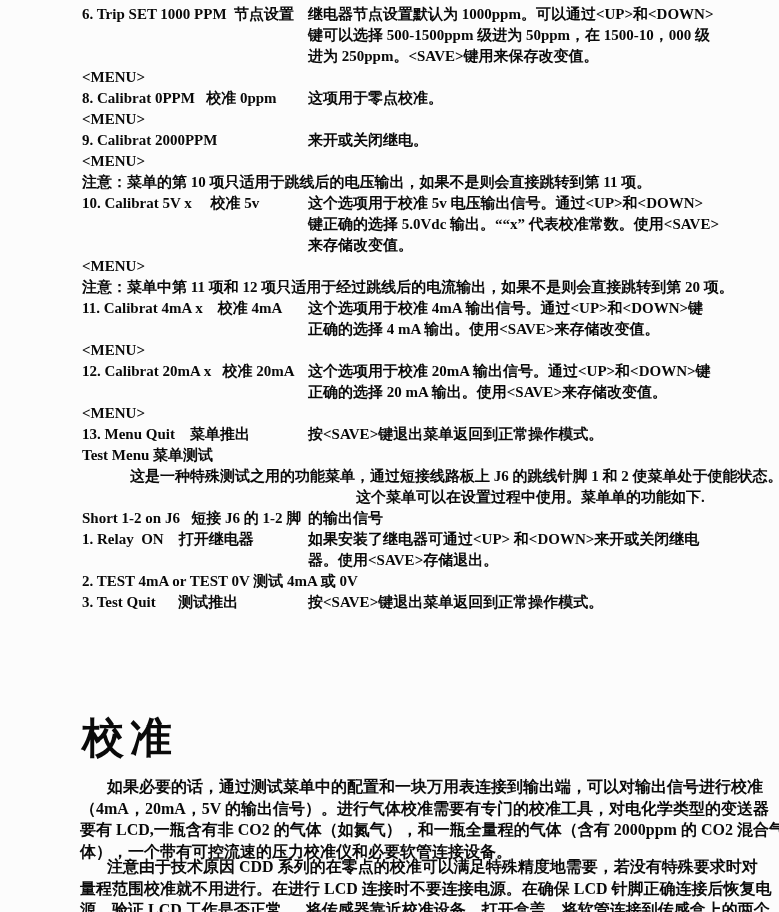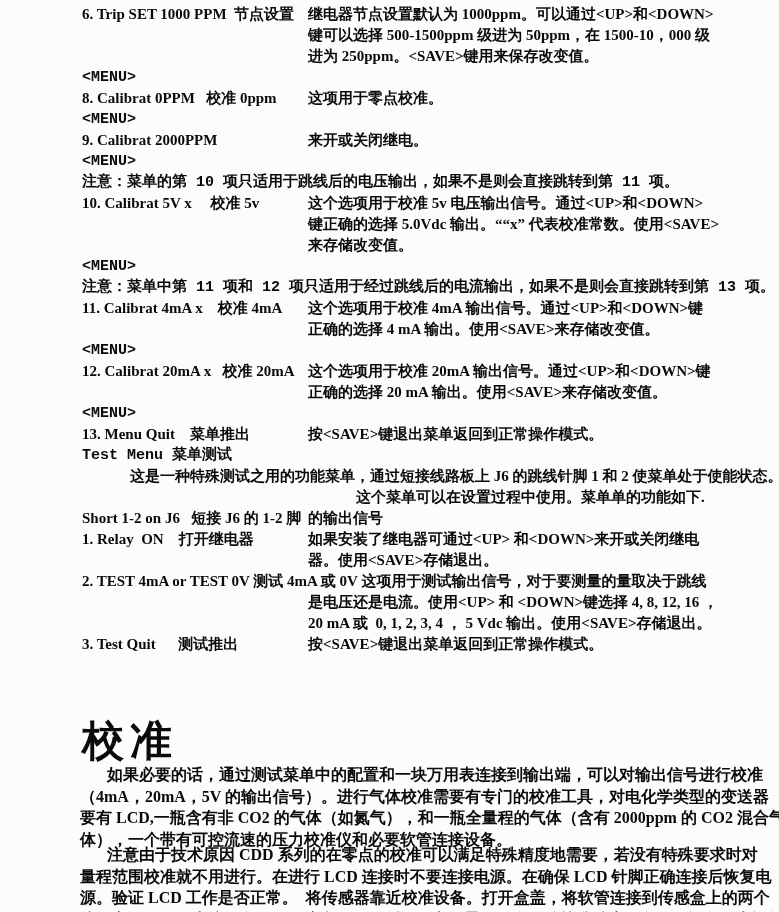--- a/index.html
+++ b/index.html
@@ -11,30 +11,30 @@
     -webkit-font-smoothing:antialiased;
   }
   #page{position:absolute;left:0;top:0;width:779px;height:912px;}
   #menu-block{
     position:absolute;left:82px;top:4px;width:640px;
     font-size:15px;line-height:21px;
   }
   .row{clear:left;}
   .row .label{float:left;min-width:226px;white-space:pre;}
   .row .desc{margin-left:226px;white-space:pre;}
-  .menu-line,.note-line,.subhead{clear:left;white-space:pre;font-family:Liberation Mono, monospace;}
+  .menu-line,.note-line,.subhead{clear:left;white-space:pre;}
   .hang{clear:left;white-space:pre;padding-left:226px;text-indent:-226px;margin-left:48px;}
   #calib-block{
     position:absolute;left:80px;top:718px;width:650px;
     font-size:16px;line-height:21.5px;
   }
   #calib-heading{
     font-size:42px;line-height:46px;font-weight:bold;
-    margin:0 0 0 2px;
-    font-family:Liberation Serif, serif;
+    margin:0 0 12px 2px;
+    font-family:Liberation Mono, monospace;
     letter-spacing:6px;
   }
   .calib-para{white-space:pre;text-indent:27px;margin:0;}
   .calib-para.second{margin-top:-6px;}
 </style>
 </head>
 <body>
 
 <div id="page">
   <div id="menu-block">
@@ -56,21 +56,21 @@
       </div>
       <div class="menu-line">&lt;MENU&gt;</div>
       <div class="note-line">注意：菜单的第 10 项只适用于跳线后的电压输出，如果不是则会直接跳转到第 11 项。</div>
       <div class="row">
         <span class="label">10. Calibrat 5V x     校准 5v</span>
         <div class="desc">这个选项用于校准 5v 电压输出信号。通过&lt;UP&gt;和&lt;DOWN&gt;
 键正确的选择 5.0Vdc 输出。““x” 代表校准常数。使用&lt;SAVE&gt;
 来存储改变值。</div>
       </div>
       <div class="menu-line">&lt;MENU&gt;</div>
-      <div class="note-line">注意：菜单中第 11 项和 12 项只适用于经过跳线后的电流输出，如果不是则会直接跳转到第 13 项。</div>
+      <div class="note-line">注意：菜单中第 11 项和 12 项只适用于经过跳线后的电流输出，如果不是则会直接跳转到第 20 项。</div>
       <div class="row">
         <span class="label">11. Calibrat 4mA x    校准 4mA</span>
         <div class="desc">这个选项用于校准 4mA 输出信号。通过&lt;UP&gt;和&lt;DOWN&gt;键
 正确的选择 4 mA 输出。使用&lt;SAVE&gt;来存储改变值。</div>
       </div>
       <div class="menu-line">&lt;MENU&gt;</div>
       <div class="row">
         <span class="label">12. Calibrat 20mA x   校准 20mA</span>
         <div class="desc">这个选项用于校准 20mA 输出信号。通过&lt;UP&gt;和&lt;DOWN&gt;键
 正确的选择 20 mA 输出。使用&lt;SAVE&gt;来存储改变值。</div>
@@ -87,23 +87,20 @@
         <span class="label">Short 1-2 on J6   短接 J6 的 1-2 脚</span>
         <div class="desc">的输出信号</div>
       </div>
       <div class="row">
         <span class="label">1. Relay  ON    打开继电器</span>
         <div class="desc">如果安装了继电器可通过&lt;UP&gt; 和&lt;DOWN&gt;来开或关闭继电
 器。使用&lt;SAVE&gt;存储退出。</div>
       </div>
       <div class="row">
         <span class="label">2. TEST 4mA or TEST 0V 测试 4mA 或 0V </span>
-        <div class="desc">这项用于测试输出信号，对于要测量的量取决于跳线
-是电压还是电流。使用&lt;UP&gt; 和 &lt;DOWN&gt;键选择 4, 8, 12, 16 ，
-20 mA 或  0, 1, 2, 3, 4 ， 5 Vdc 输出。使用&lt;SAVE&gt;存储退出。</div>
       </div>
       <div class="row">
         <span class="label">3. Test Quit      测试推出</span>
         <div class="desc">按&lt;SAVE&gt;键退出菜单返回到正常操作模式。</div>
       </div>
     </div>
   <div id="calib-block">
     <h1 id="calib-heading">校准</h1>
     <p class="calib-para">如果必要的话，通过测试菜单中的配置和一块万用表连接到输出端，可以对输出信号进行校准
 （4mA，20mA，5V 的输出信号）。进行气体校准需要有专门的校准工具，对电化学类型的变送器

